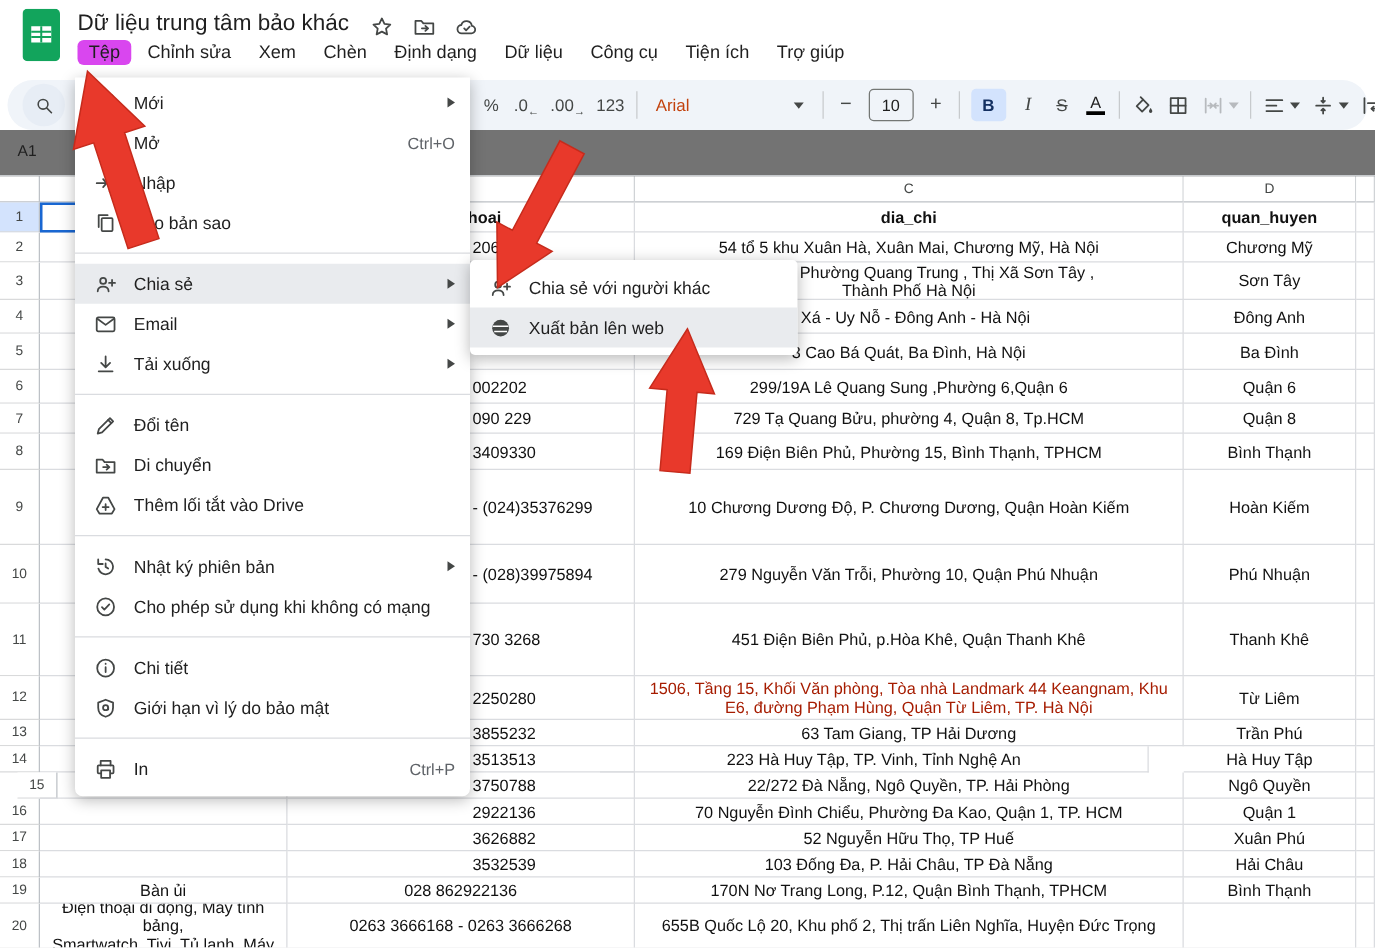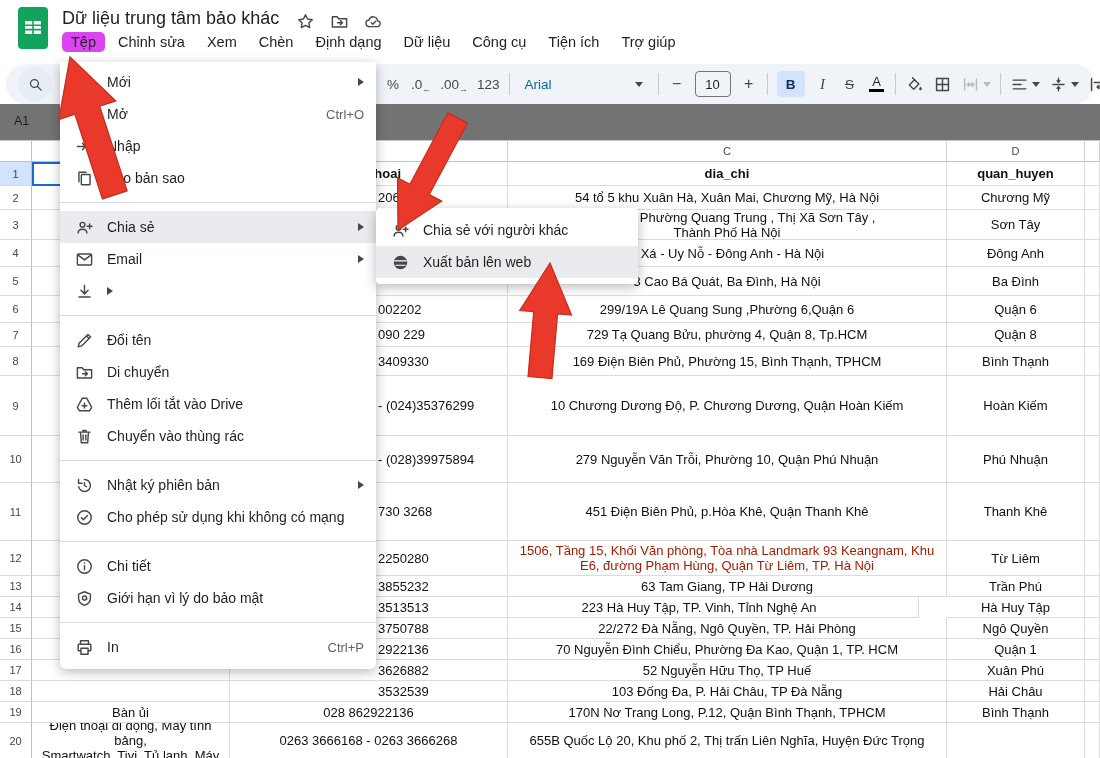--- a/index.html
+++ b/index.html
@@ -125,21 +125,21 @@
         <span>.0</span>
         <span class="sub">←</span>
       </span>
     <span class="tbtn">
         <span>.00</span>
         <span class="sub">→</span>
       </span>
     <span class="tbtn">123</span>
     <span class="tb-sep"></span>
     <span class="tbtn fontbox">
-      <span style="color:#0369a1">Arial</span>
+      <span style="color:#c2410c">Arial</span>
         <span class="caret"></span>
     </span>
     <span class="tb-sep"></span>
     <span class="tbtn" style="font-size:16px">−</span>
     <span class="sizebox">10</span>
     <span class="tbtn" style="font-size:16px">+</span>
     <span class="tb-sep"></span>
     <span class="tbtn bold-active">B</span>
     <span class="tbtn ital">I</span>
     <span class="tbtn strik">S</span>
@@ -269,37 +269,37 @@
     <div class="cell" style="left: 1085px; width: 15px; top: 296px; height: 47px;"></div>
     <div class="rowhdr" style="top: 343px; height: 58px;">11</div>
     <div class="cell" style="left: 32px; width: 198px; top: 343px; height: 58px;"></div>
     <div class="cell bfrag" style="left: 230px; width: 278px; top: 343px; height: 58px;">730 3268</div>
     <div class="cell" style="left: 508px; width: 439px; top: 343px; height: 58px;">451 Điện Biên Phủ, p.Hòa Khê, Quận Thanh Khê</div>
     <div class="cell" style="left: 947px; width: 138px; top: 343px; height: 58px;">Thanh Khê</div>
     <div class="cell" style="left: 1085px; width: 15px; top: 343px; height: 58px;"></div>
     <div class="rowhdr" style="top: 401px; height: 35px;">12</div>
     <div class="cell" style="left: 32px; width: 198px; top: 401px; height: 35px;"></div>
     <div class="cell bfrag" style="left: 230px; width: 278px; top: 401px; height: 35px;">2250280</div>
-    <div class="cell" style="left: 508px; width: 439px; top: 401px; height: 35px; color: rgb(166, 28, 0);">1506, Tầng 15, Khối Văn phòng, Tòa nhà Landmark 93 Keangnam, Khu
+    <div class="cell" style="left: 508px; width: 439px; top: 401px; height: 35px; color: rgb(166, 28, 0);">1506, Tầng 15, Khối Văn phòng, Tòa nhà Landmark 44 Keangnam, Khu
 E6, đường Phạm Hùng, Quận Từ Liêm, TP. Hà Nội</div>
     <div class="cell" style="left: 947px; width: 138px; top: 401px; height: 35px;">Từ Liêm</div>
     <div class="cell" style="left: 1085px; width: 15px; top: 401px; height: 35px;"></div>
     <div class="rowhdr" style="top: 436px; height: 21px;">13</div>
     <div class="cell" style="left: 32px; width: 198px; top: 436px; height: 21px;"></div>
     <div class="cell bfrag" style="left: 230px; width: 278px; top: 436px; height: 21px;">3855232</div>
     <div class="cell" style="left: 508px; width: 439px; top: 436px; height: 21px;">63 Tam Giang, TP Hải Dương</div>
     <div class="cell" style="left: 947px; width: 138px; top: 436px; height: 21px;">Trần Phú</div>
     <div class="cell" style="left: 1085px; width: 15px; top: 436px; height: 21px;"></div>
     <div class="rowhdr" style="top: 457px; height: 21px;">14</div>
     <div class="cell" style="left: 32px; width: 198px; top: 457px; height: 21px;"></div>
     <div class="cell bfrag" style="left: 230px; width: 278px; top: 457px; height: 21px;">3513513</div>
     <div class="cell" style="left: 480px; width: 439px; top: 457px; height: 21px;">223 Hà Huy Tập, TP. Vinh, Tỉnh Nghệ An</div>
     <div class="cell" style="left: 947px; width: 138px; top: 457px; height: 21px;">Hà Huy Tập</div>
     <div class="cell" style="left: 1085px; width: 15px; top: 457px; height: 21px;"></div>
-    <div class="rowhdr" style="top: 478px; height: 21px;">15</div>
+    <div class="rowhdr" style="top: 478px; height: 21px; margin-left: 14px;">15</div>
     <div class="cell" style="left: 32px; width: 198px; top: 478px; height: 21px;"></div>
     <div class="cell bfrag" style="left: 230px; width: 278px; top: 478px; height: 21px;">3750788</div>
     <div class="cell" style="left: 508px; width: 439px; top: 478px; height: 21px;">22/272 Đà Nẵng, Ngô Quyền, TP. Hải Phòng</div>
     <div class="cell" style="left: 947px; width: 138px; top: 478px; height: 21px;">Ngô Quyền</div>
     <div class="cell" style="left: 1085px; width: 15px; top: 478px; height: 21px;"></div>
     <div class="rowhdr" style="top: 499px; height: 21px;">16</div>
     <div class="cell" style="left: 32px; width: 198px; top: 499px; height: 21px;"></div>
     <div class="cell bfrag" style="left: 230px; width: 278px; top: 499px; height: 21px;">2922136</div>
     <div class="cell" style="left: 508px; width: 439px; top: 499px; height: 21px;">70 Nguyễn Đình Chiểu, Phường Đa Kao, Quận 1, TP. HCM</div>
     <div class="cell" style="left: 947px; width: 138px; top: 499px; height: 21px;">Quận 1</div>
@@ -391,20 +391,21 @@
       </span>
       <span class="mi-label">Email</span>
       <span class="mi-arrow"></span>
     </div>
     <div class="mi">
       <span class="mi-icon">
         <svg class="ic" viewBox="0 0 24 24">
           <path d="M12 4v10M7.5 10.5L12 15l4.5-4.5M5 19h14"></path>
         </svg>
       </span>
+      <span class="mi-label">Tải xuống</span>
       <span class="mi-arrow"></span>
     </div>
     <div class="mdiv"></div>
     <div class="mi">
       <span class="mi-icon">
         <svg class="ic" viewBox="0 0 24 24">
           <path d="M4 20l1.2-4.4L16.4 4.4l3.2 3.2L8.4 18.8 4 20z"></path>
           <path d="M14.5 6.3l3.2 3.2"></path>
         </svg>
       </span>
@@ -420,29 +421,20 @@
       <span class="mi-label">Di chuyển</span>
     </div>
     <div class="mi">
       <span class="mi-icon">
         <svg class="ic" viewBox="0 0 24 24">
           <path d="M9.3 4h5.4L21 15.5l-2.7 4.5H5.7L3 15.5z"></path>
           <path d="M12 10.5v6M9 13.5h6"></path>
         </svg>
       </span>
       <span class="mi-label">Thêm lối tắt vào Drive</span>
-    </div>
-    <div class="mi">
-      <span class="mi-icon">
-        <svg class="ic" viewBox="0 0 24 24">
-          <path d="M5 6.5h14M10 6.5V4.5h4v2M7 6.5L8 20h8l1-13.5"></path>
-          <path d="M10.3 10v6.5M13.7 10v6.5"></path>
-        </svg>
-      </span>
-      <span class="mi-label">Chuyển vào thùng rác</span>
     </div>
     <div class="mdiv"></div>
     <div class="mi">
       <span class="mi-icon">
         <svg class="ic" viewBox="0 0 24 24">
           <path d="M12 4.5a7.5 7.5 0 1 1-7.3 9.2"></path>
           <path d="M4.5 4.5v4.6h4.6"></path>
           <path d="M12 8.5V12l2.6 1.6"></path>
         </svg>
       </span>

